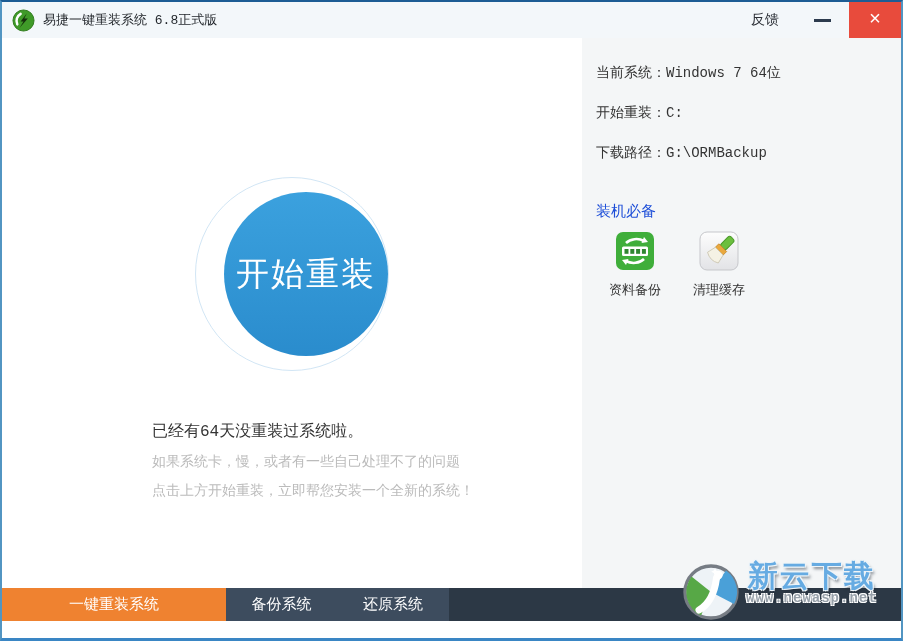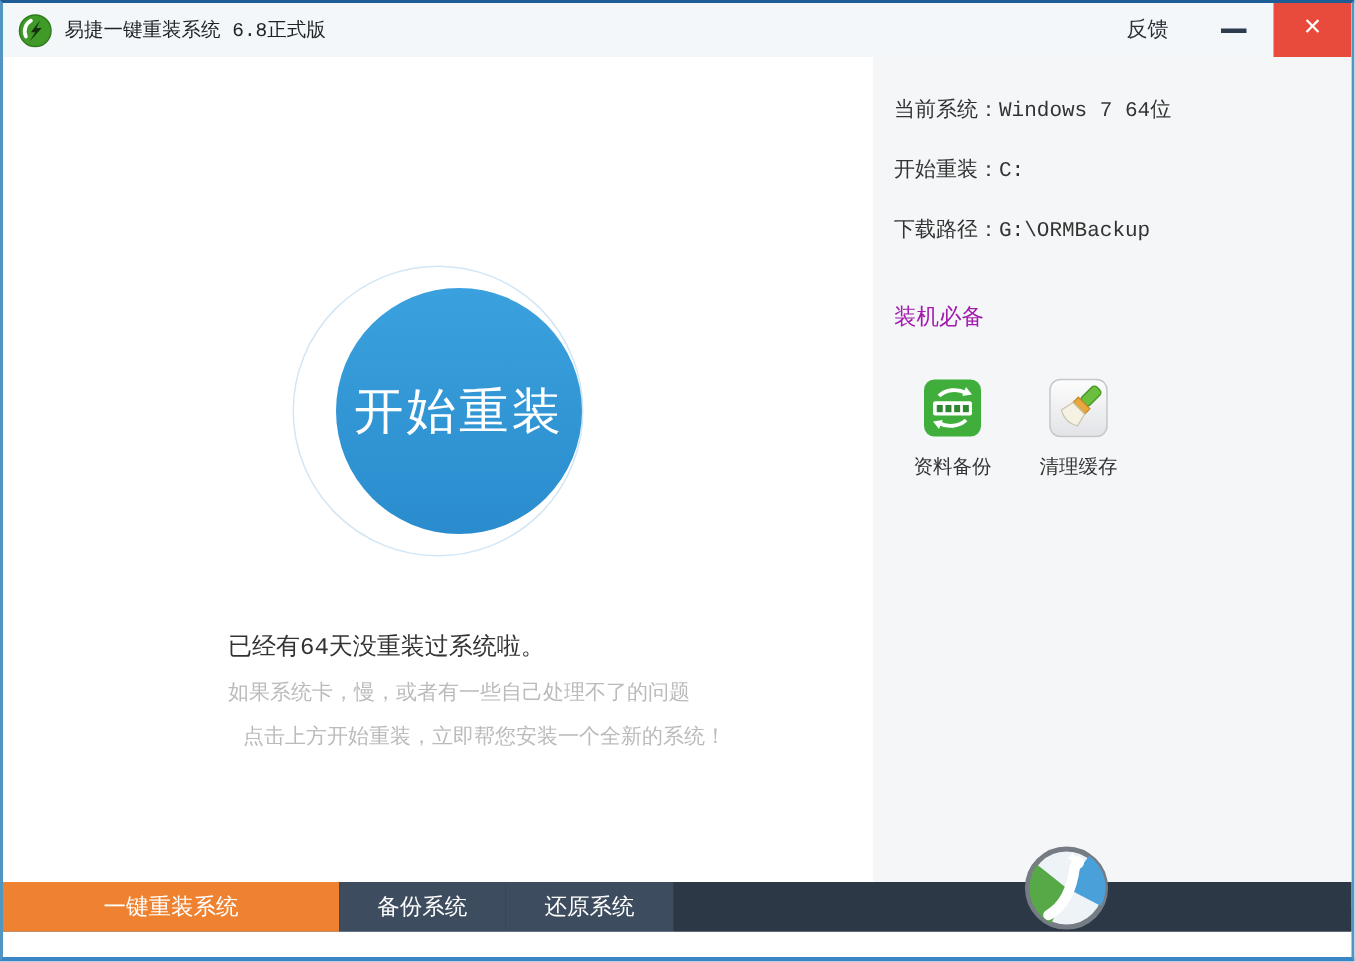--- a/index.html
+++ b/index.html
@@ -18,25 +18,25 @@
   .min-btn { width:34px; height:36px; display:flex; align-items:center; justify-content:center; margin-right:10px; cursor:pointer; }
   .min-btn .dash { width:17px; height:3px; background:#2c3b4e; }
   .close-btn { width:52px; height:36px; background:#e84b3c; color:#fff; display:flex; align-items:center; justify-content:center; font-size:20px; cursor:pointer; line-height:1; }
   
   .content { display:flex; height:567px; }
   .main-left { width:580px; position:relative; background:#fff; }
   .ring { width:192px; height:192px; border:1px solid #d2e6f5; border-radius:50%; margin:139px auto 0; display:flex; align-items:center; justify-content:flex-end; background:#fff; }
   .start-circle { width:164px; height:164px; border-radius:50%; background:linear-gradient(180deg,#3ba1de,#2a8ccd); color:#fff; font-size:33px; display:flex; align-items:center; justify-content:center; letter-spacing:2px; cursor:pointer; }
   .notice { position:absolute; left:150px; top:383px; font-size:16px; color:#333; }
   .hint1 { position:absolute; left:150px; top:415px; font-size:14px; color:#bbbbbb; }
-  .hint2 { position:absolute; left:160px; top:444px; font-size:14px; color:#bbbbbb; }
+  .hint2 { position:absolute; left:150px; top:444px; font-size:14px; color:#bbbbbb; }
   
   .panel { width:319px; background:#f4f6f7; box-sizing:border-box; padding:26px 0 0 14px; }
   .info-row { font-size:14px; color:#333; height:16px; margin-bottom:24px; white-space:nowrap; }
-  .essentials-heading { color:#a21caf; font-size:15px; margin-top:42px; margin-bottom:31px; }
+  .essentials-heading { color:#1d4ed8; font-size:15px; margin-top:42px; margin-bottom:10px; }
   .apps { display:flex; }
   .app { width:78px; display:flex; flex-direction:column; align-items:center; margin-right:6px; cursor:pointer; }
   .app svg { width:40px; height:40px; }
   .app-label { font-size:13px; color:#333; margin-top:10px; }
   
   .tabbar { position:absolute; left:0; right:0; bottom:17px; height:33px; display:flex; background:#2c3845; }
   .tab { display:flex; align-items:center; justify-content:center; color:#fff; font-size:15px; cursor:pointer; }
   .tab-1 { width:224px; background:#ef8230; }
   .tab-2 { width:111px; background:#3d4c5e; }
   .tab-3 { width:112px; background:#3d4c5e;align-items:center; }
@@ -153,15 +153,19 @@
 
   <div class="watermark">
     <svg class="wm-logo" viewBox="0 0 58 58">
       <circle cx="29" cy="29" r="26" fill="#eef3f7" stroke="#767c84" stroke-width="3.4"></circle>
       <path d="M29 29 L44 7.5 A26 26 0 0 1 52 41 Z" fill="#4aa0d8"></path>
       <path d="M29 29 L9.5 13.5 A26 26 0 0 0 19 52.5 Z" fill="#57a846"></path>
       <path d="M17 47 C26 42 32.5 31 34.5 15" stroke="#ffffff" stroke-width="7" fill="none" stroke-linecap="round"></path>
       <circle cx="36.5" cy="12" r="4.2" fill="#ffffff"></circle>
       <path d="M33 5 l1.2 2.6 2.6 1.2 -2.6 1.2 -1.2 2.6 -1.2 -2.6 -2.6 -1.2 2.6 -1.2 Z" fill="#ffffff"></path>
     </svg>
+    <div class="wm-text">
+      <div class="wm-title">新云下载</div>
+      <div class="wm-url">www.newasp.net</div>
+    </div>
   </div>
 
 </div>
 
 </body></html>

